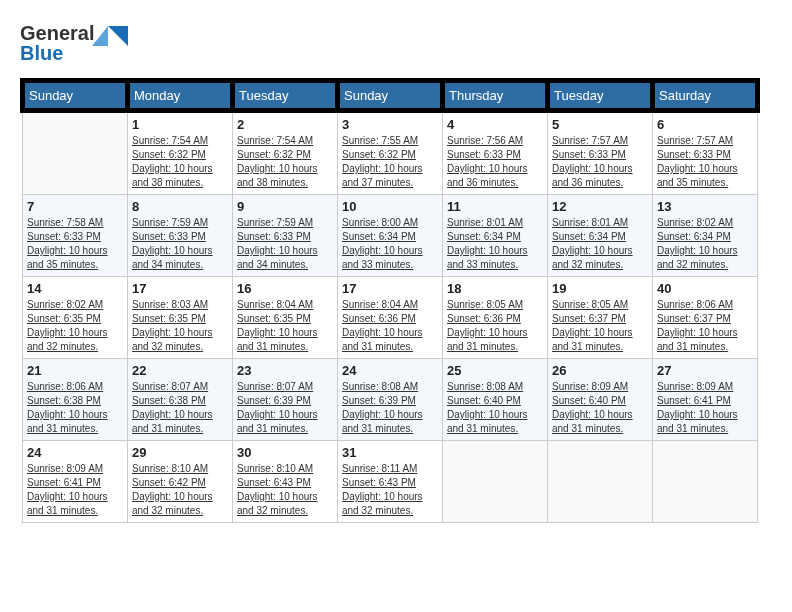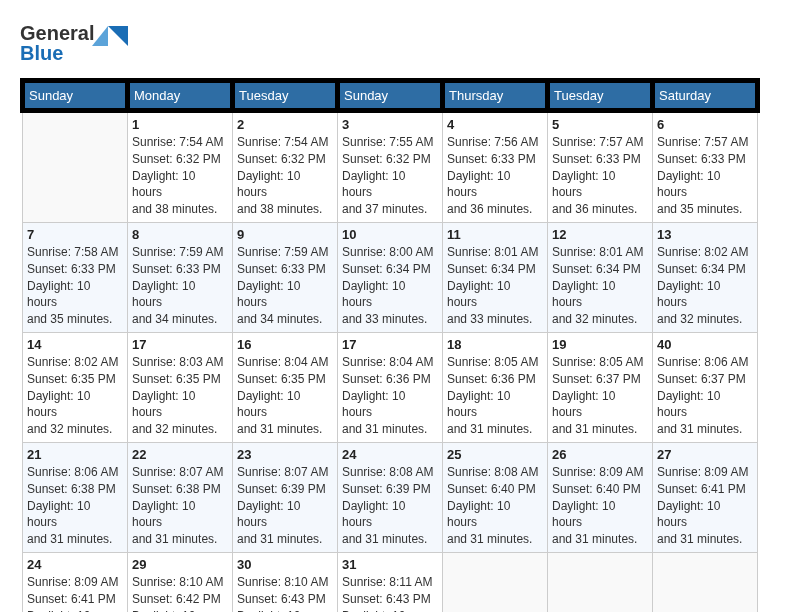--- a/index.html
+++ b/index.html
@@ -63,23 +63,24 @@
       background: #f9f9f9;
     }
     .day-number {
       font-size: 13px;
       font-weight: bold;
       color: #222;
       display: block;
       margin-bottom: 2px;
     }
     .day-info {
-      font-size: 12px;
+      font-size: 10px;
       color: #333;
       line-height: 1.4;
+      text-decoration: underline;
     }
     tbody tr:nth-child(odd) td:not(.empty) {
       background: #fff;
     }
     tbody tr:nth-child(even) td:not(.empty) {
       background: #f4f8fd;
     }
   </style>
 </head>
 <body>

